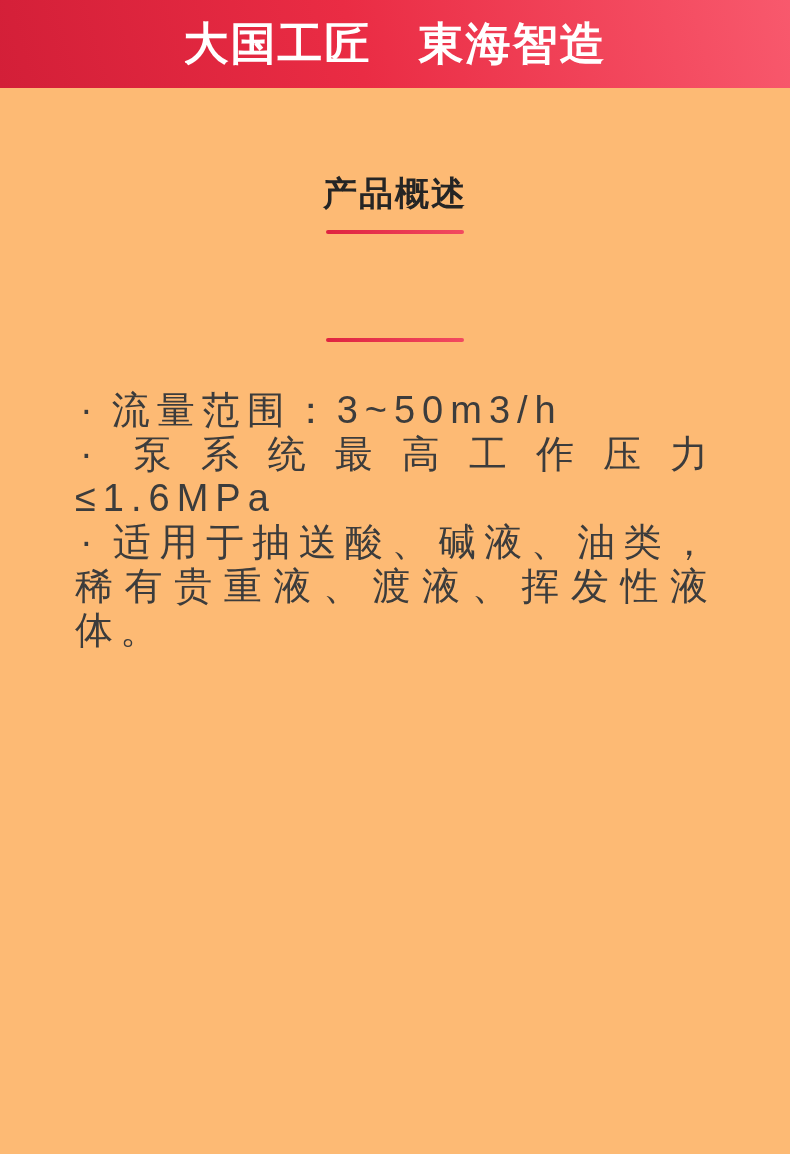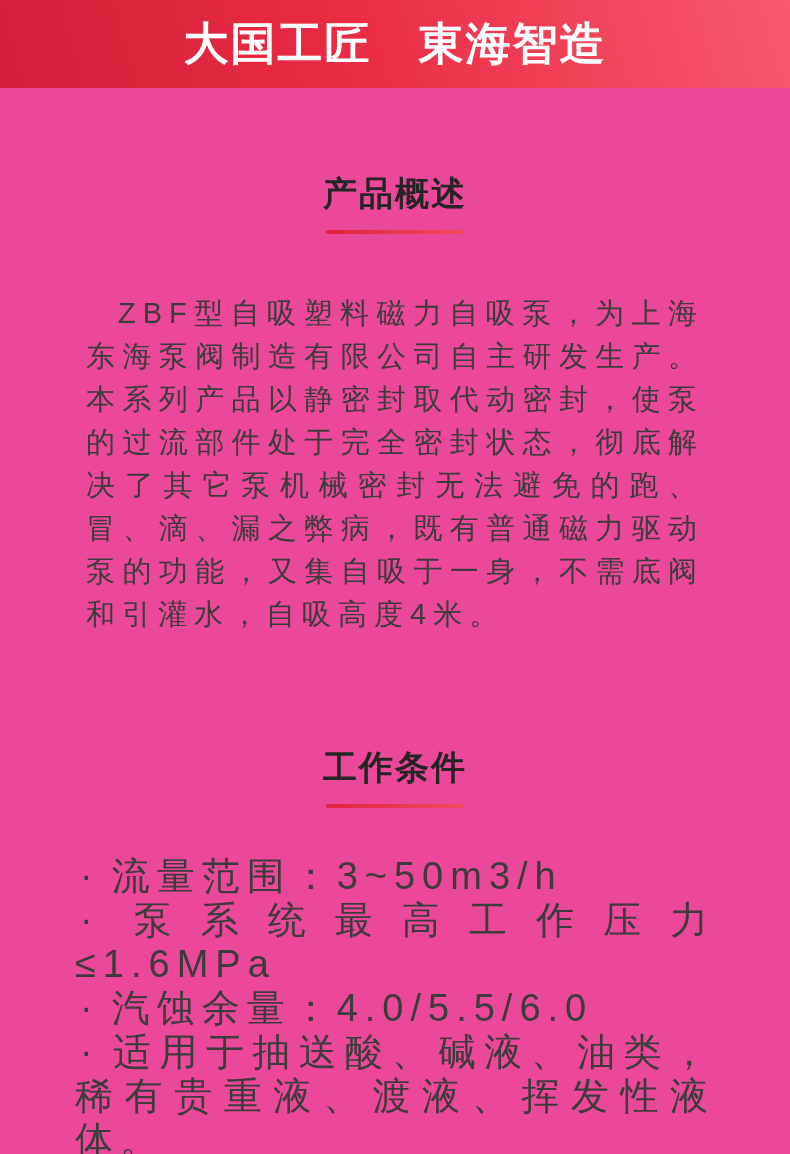--- a/index.html
+++ b/index.html
@@ -5,21 +5,21 @@
   html, body {
     margin: 0;
     padding: 0;
     background: #ffffff;
   }
   .page {
     position: relative;
     width: 790px;
     height: 1154px;
     margin: 0 auto;
-    background: #ec4899;
+    background: #fdba74;
     overflow: hidden;
     font-family: "Liberation Sans", "DejaVu Sans", sans-serif;
   }
 
   
   .banner {
     width: 790px;
     height: 88px;
     display: flex;
     align-items: center;
@@ -91,29 +91,26 @@
 
   <header class="banner" style="background: linear-gradient(75deg, rgb(211, 31, 56) 0%, rgb(234, 44, 68) 45%, rgb(248, 89, 109) 100%);">
     <h1 class="banner-title" style="color: rgb(255, 255, 255);">大国工匠　東海智造</h1>
   </header>
 
   <section class="section-overview">
     <div class="section-head">
       <h2 class="section-title" style="color: rgb(37, 37, 37);">产品概述</h2>
       <div class="title-underline"></div>
     </div>
-    <p class="para">ZBF型自吸塑料磁力自吸泵，为上海东海泵阀制造有限公司自主研发生产。本系列产品以静密封取代动密封，使泵的过流部件处于完全密封状态，彻底解决了其它泵机械密封无法避免的跑、冒、滴、漏之弊病，既有普通磁力驱动泵的功能，又集自吸于一身，不需底阀和引灌水，自吸高度4米。</p>
   </section>
 
   <section class="section-wc">
     <div class="section-head">
-      <h2 class="section-title" style="color: rgb(37, 37, 37);">工作条件</h2>
       <div class="title-underline"></div>
     </div>
     <div class="list">
         <div class="list-item"><span class="bullet">·</span><span>流量范围：3~50m3/h</span></div>
         <div class="list-item"><span class="bullet">·</span><span>泵系统最高工作压力≤1.6MPa</span></div>
-        <div class="list-item"><span class="bullet">·</span><span>汽蚀余量：4.0/5.5/6.0</span></div>
         <div class="list-item"><span class="bullet">·</span><span>适用于抽送酸、碱液、油类，稀有贵重液、渡液、挥发性液体。</span></div>
       </div>
   </section>
 
 </div>
 
 </body></html>

